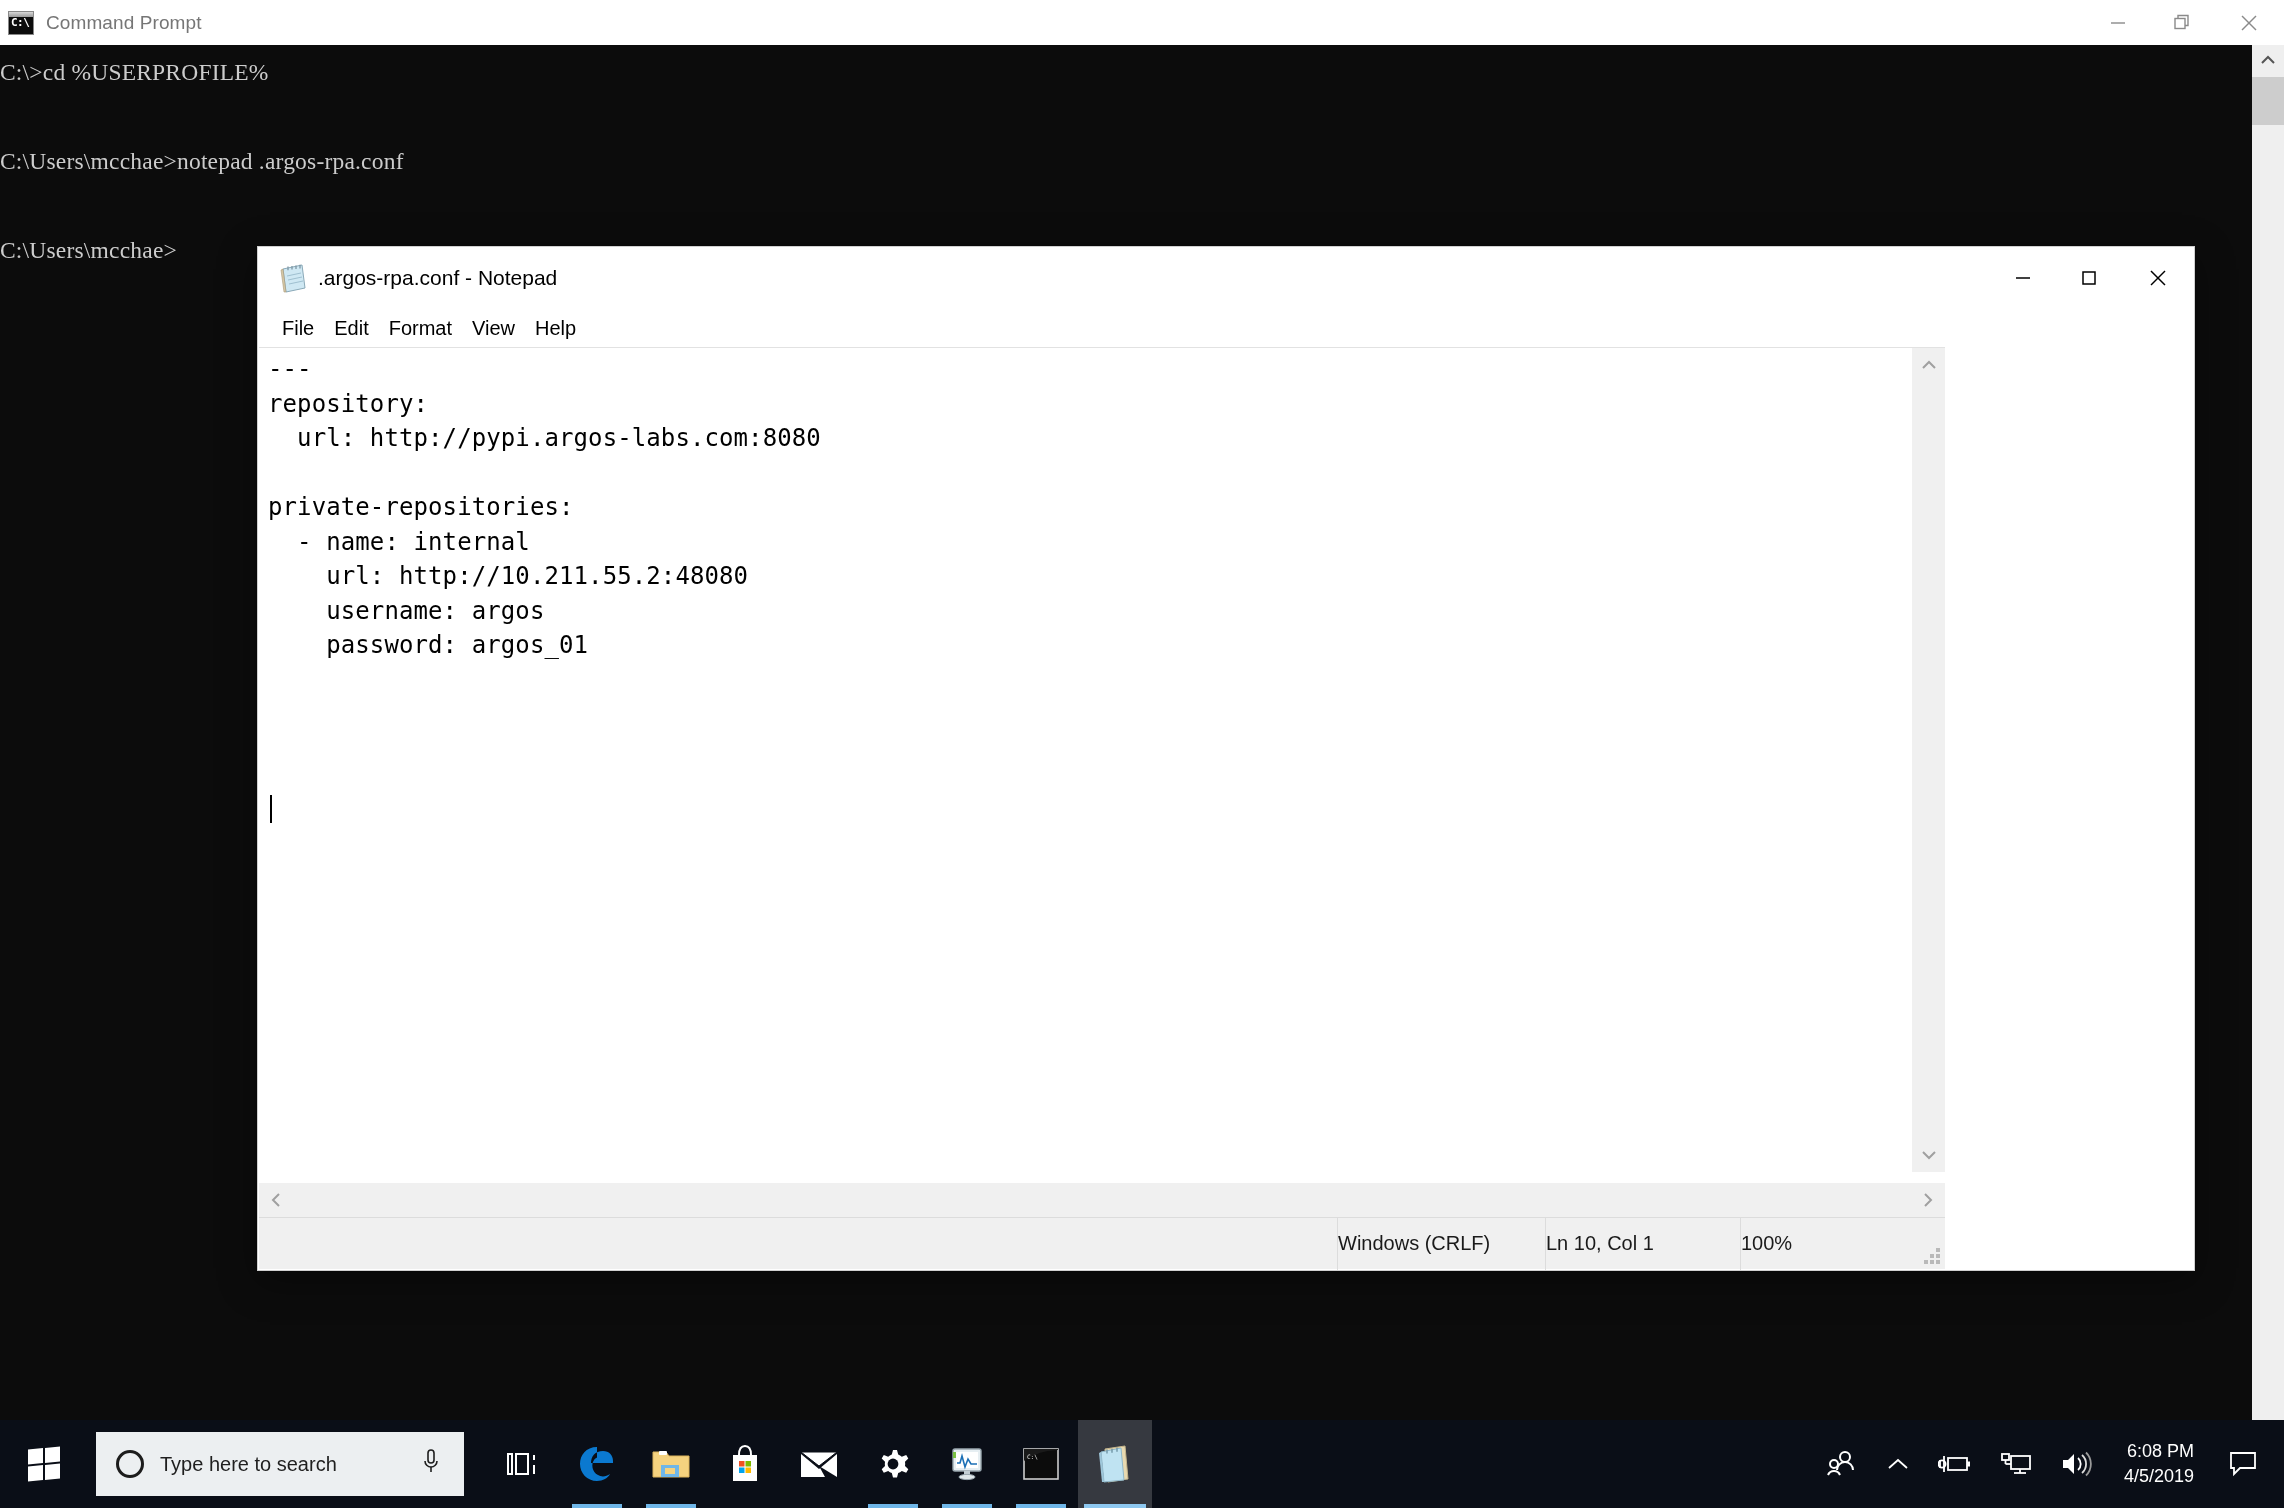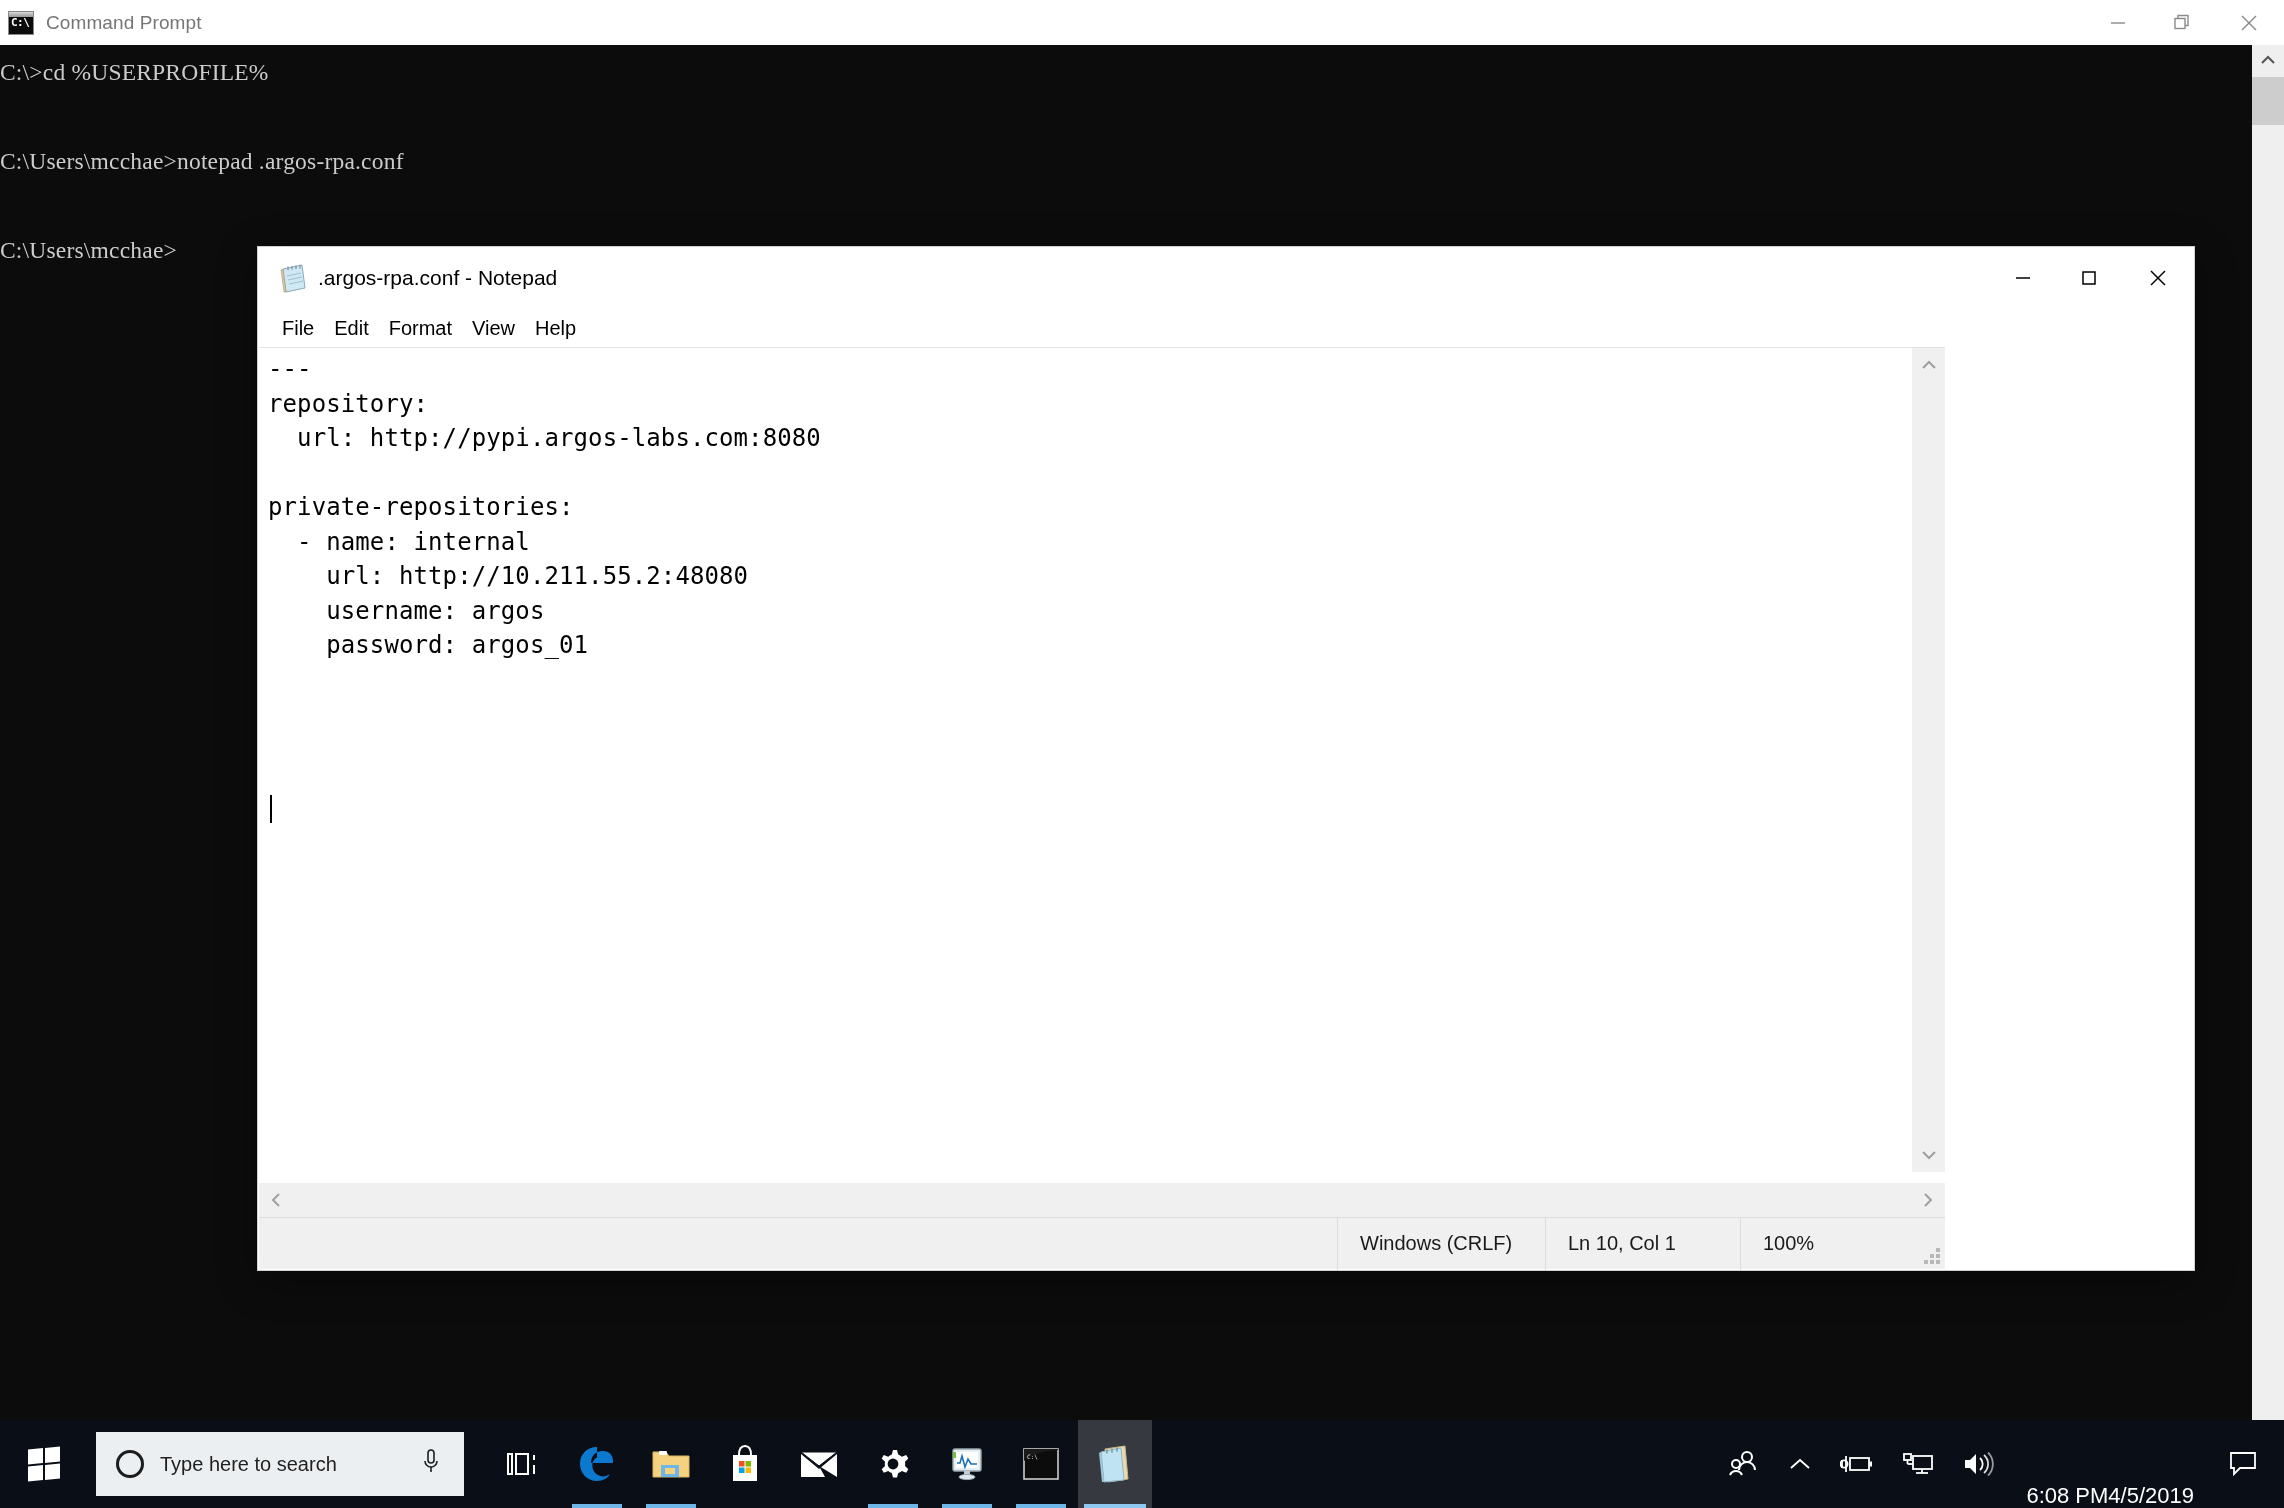--- a/index.html
+++ b/index.html
@@ -230,21 +230,20 @@
     left: 1px; bottom: 1px;
     width: 1686px; height: 52px;
     background: #f0f0f0;
     border-top: 1px solid #dcdcdc;
     display: flex;
     align-items: center;
   }
   .np-status-cell {
     height: 52px;
     display: flex; align-items: center;
-    padding-left: 22px;
     font-size: 20px;
     color: #1a1a1a;
     border-left: 1px solid #dcdcdc;
   }
   #np-status-spacer { flex: 1; border-left: none; }
   #np-status-eol { width: 208px; }
   #np-status-lncol { width: 195px; text-align: center; }
   #np-status-zoom { width: 205px; text-align: right; }
   #np-grip {
     position: absolute;
@@ -343,26 +342,27 @@
     height: 88px;
   }
   .tray-item {
     height: 88px;
     display: flex; align-items: center; justify-content: center;
     padding: 0 14px;
     color: #ffffff;
   }
   #tray-clock {
     display: flex;
+    flex-direction: column;
     align-items: flex-end;
     justify-content: center;
     height: 88px;
     padding: 0 18px;
     color: #ffffff;
-    font-size: 22px;
+    font-size: 18px;
     line-height: 25px;
   }
   #tray-action-center { padding: 0 26px 0 16px; }
 </style>
 </head>
 <body>
 
 <div id="cmd-window">
 
   <div id="cmd-titlebar">

